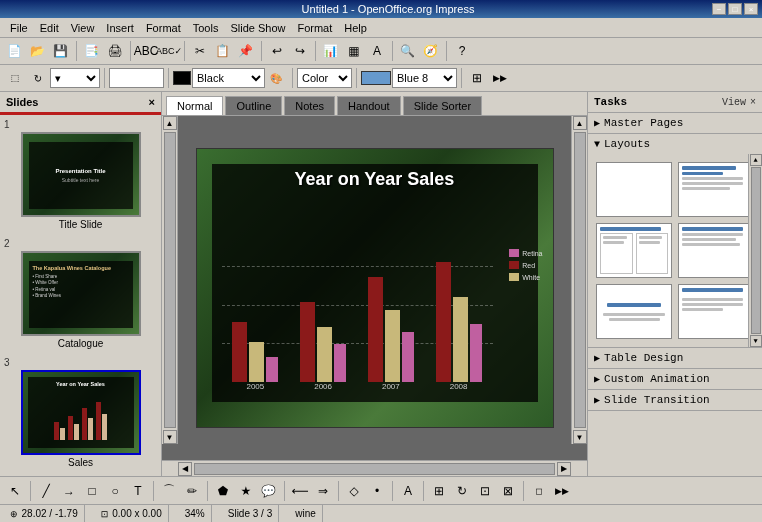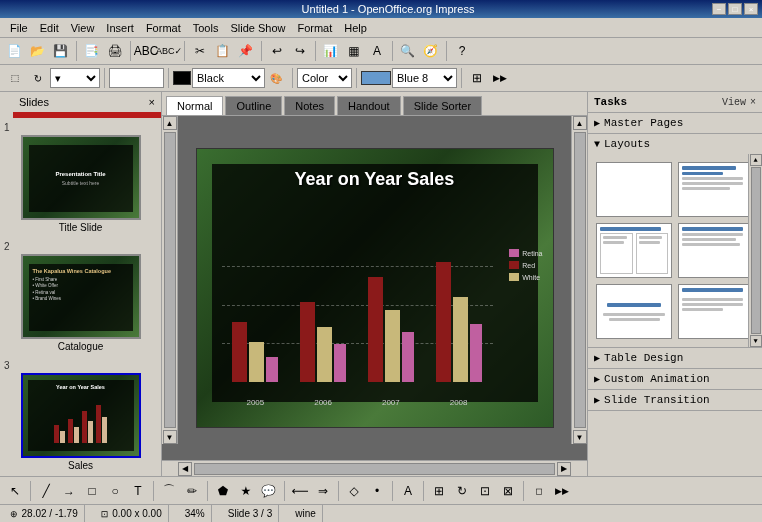--- a/index.html
+++ b/index.html
@@ -25,21 +25,21 @@
     .tb-color-box { width: 18px; height: 14px; border: 1px solid #333; }
 
     
     .toolbar2 { display: flex; align-items: center; padding: 2px 4px; gap: 1px; min-height: 26px; border-bottom: 1px solid #a0a0a0; }
 
     
     .main-area { display: flex; height: calc(522px - 18px - 20px - 27px - 27px - 28px - 18px); }
 
     
     .slides-panel { width: 162px; background: #d4d0c8; border-right: 1px solid #a0a0a0; display: flex; flex-direction: column; }
-    .slides-header { display: flex; align-items: center; justify-content: space-between; padding: 4px 6px; font-weight: normal; font-size: 11px; border-bottom: 6px solid #b91c1c; margin-left: 13px; }
+    .slides-header { display: flex; align-items: center; justify-content: space-between; padding: 4px 6px; font-weight: bold; font-size: 11px; border-bottom: 3px solid #b91c1c; }
     .slides-list { flex: 1; overflow-y: auto; padding: 4px; }
     .slide-item { display: flex; flex-direction: column; align-items: center; margin-bottom: 8px; cursor: pointer; }
     .slide-number { font-size: 10px; align-self: flex-start; margin-bottom: 2px; color: #333; }
     .slide-thumb { width: 120px; height: 85px; border: 2px solid #888; overflow: hidden; background: #1a1a2e; position: relative; }
     .slide-thumb.active { border: 2px solid #0000cc; }
     .slide-label { font-size: 10px; margin-top: 2px; color: #000; }
 
     
     .editor-area { flex: 1; display: flex; flex-direction: column; background: #888; }
     .tab-bar { background: #d4d0c8; display: flex; align-items: flex-end; padding: 4px 4px 0; gap: 2px; border-bottom: 1px solid #a0a0a0; }
@@ -274,21 +274,21 @@
             <div style="width:12px; height:50px; background:#c060a0;"></div>
           </div>
 
           <div style="display:flex; align-items:flex-end; gap:2px; z-index:4;">
             <div style="width:15px; height:120px; background:#8b1a1a;"></div>
             <div style="width:15px; height:85px; background:#c8b87a;"></div>
             <div style="width:12px; height:58px; background:#c060a0;"></div>
           </div>
         </div>
 
-        <div style="position:absolute; bottom:20px; left:25px; right:60px; z-index:3; display:flex; justify-content:space-around;">
+        <div style="position:absolute; bottom:36px; left:25px; right:60px; z-index:3; display:flex; justify-content:space-around;">
           <span style="color:#ccc; font-size:8px;">2005</span>
           <span style="color:#ccc; font-size:8px;">2006</span>
           <span style="color:#ccc; font-size:8px;">2007</span>
           <span style="color:#ccc; font-size:8px;">2008</span>
         </div>
 
         <div style="position:absolute; right:10px; top:100px; z-index:4; display:flex; flex-direction:column; gap:4px;">
           <div style="display:flex; align-items:center; gap:3px;">
             <div style="width:10px; height:8px; background:#c060a0;"></div>
             <span style="color:#ddd; font-size:7px;">Retina</span>

